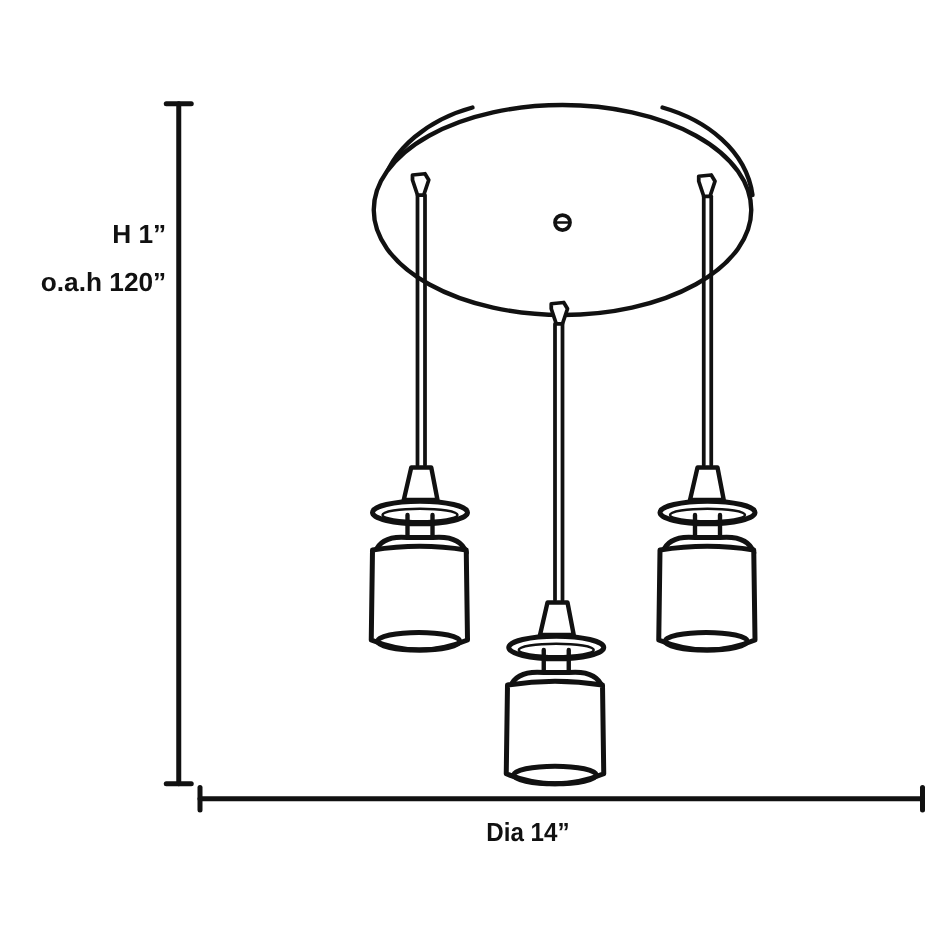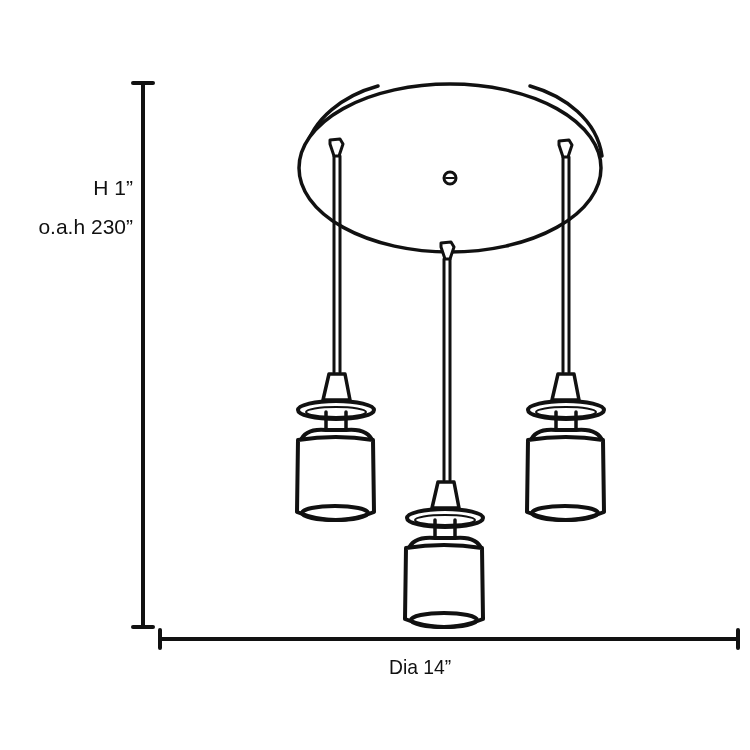--- a/index.html
+++ b/index.html
@@ -1,17 +1,17 @@
 <!DOCTYPE html>
 <html><head>
   <meta charset="utf-8">
   <style>
     html, body { margin: 0; padding: 0; background: #ffffff; }
     body { width: 750px; height: 750px; position: relative; overflow: hidden; }
-    .canvas { position: absolute; left: 0; top: 0; width: 750px; height: 750px; }
+    .canvas { position: absolute; left: 0; top: 0; width: 750px; height: 750px; font-weight: bold; }
     .label {
       position: absolute;
       font-family: "Liberation Sans", sans-serif;
       color: #111111;
       font-size: 21px;
       letter-spacing: 0px;
       white-space: nowrap;
     }
     .h-label { right: 617px; top: 176px; text-align: right; }
     .oah-label { right: 617px; top: 215px; text-align: right; }
@@ -82,15 +82,15 @@
         <ellipse cx="445" cy="520" rx="30" ry="5" stroke-width="2"></ellipse>
         <path d="M 435 520 L 435 540 M 455 520 L 455 540" stroke-width="3.5"></path>
         <path d="M 408 550 Q 413 536 435 538 L 455 538 Q 477 536 482 550" stroke-width="4" fill="#ffffff"></path>
         <path d="M 406 548 L 405 619 Q 444 635 483 619 L 482 548 Q 444 542 406 548 Z" stroke-width="4" fill="#ffffff"></path>
         <ellipse cx="444" cy="620" rx="33" ry="7" stroke-width="4"></ellipse>
       </g>
     </g>
   </svg>
 
   <div class="label h-label">H 1”</div>
-  <div class="label oah-label">o.a.h 230”</div>
+  <div class="label oah-label">o.a.h 120”</div>
   <div class="label dia-label">Dia 14”</div>
 </div>
 
 </body></html>

